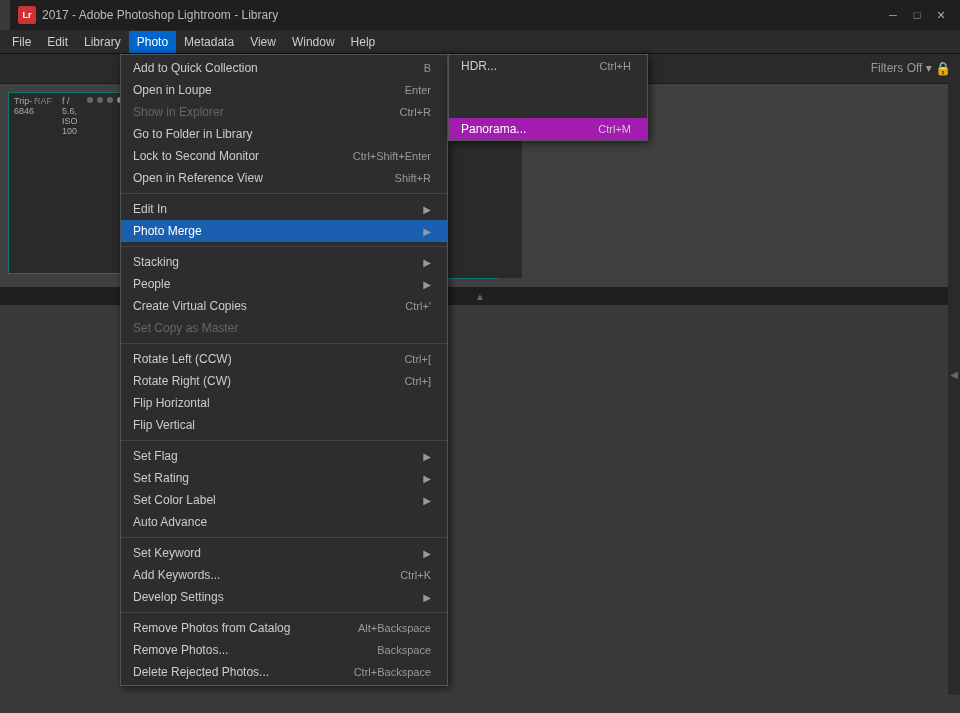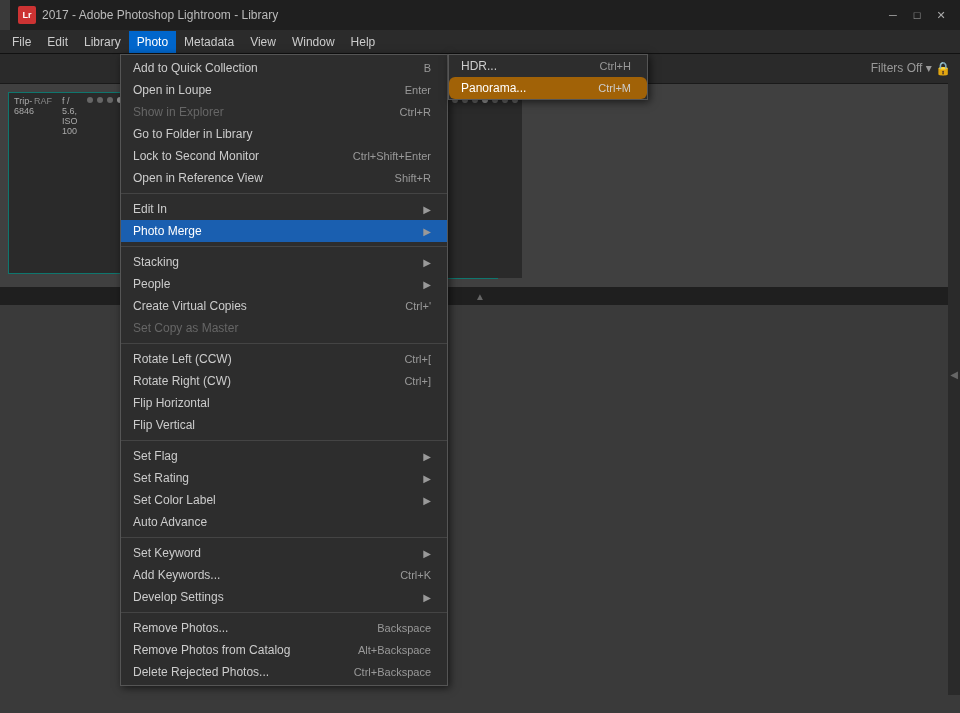--- a/index.html
+++ b/index.html
@@ -208,23 +208,22 @@
       font-size: 12px;
     }
     .submenu-item {
       display: flex;
       align-items: center;
       justify-content: space-between;
       padding: 3px 16px 3px 12px;
       height: 22px;
       color: #ccc;
       cursor: pointer;
-      border-radius: 6px;
-    }
-    .submenu-item.active { background: #a16207; color: white; }
+    }
+    .submenu-item.active { background: #a21caf; color: white; margin-top: 41px; }
 
     
     #bottom-bar {
       height: 18px;
       background: #1f1f1f;
       display: flex;
       align-items: center;
       justify-content: center;
     }
     .bottom-arrow {
@@ -525,29 +524,29 @@
       <span class="item-left">
           <span>Develop Settings</span>
         </span>
       <span class="item-arrow">▶</span>
     </div>
   </div>
   <div class="menu-divider"></div>
   <div class="menu-section">
     <div class="dropdown-item">
       <span class="item-left">
+          <span>Remove Photos from Catalog</span>
+        </span>
+      <span class="item-shortcut">Alt+Backspace</span>
+    </div>
+    <div class="dropdown-item">
+      <span class="item-left">
           <span>Remove Photos...</span>
         </span>
       <span class="item-shortcut">Backspace</span>
-    </div>
-    <div class="dropdown-item">
-      <span class="item-left">
-          <span>Remove Photos from Catalog</span>
-        </span>
-      <span class="item-shortcut">Alt+Backspace</span>
     </div>
     <div class="dropdown-item">
       <span class="item-left">
           <span>Delete Rejected Photos...</span>
         </span>
       <span class="item-shortcut">Ctrl+Backspace</span>
     </div>
   </div>
 </div>
 

